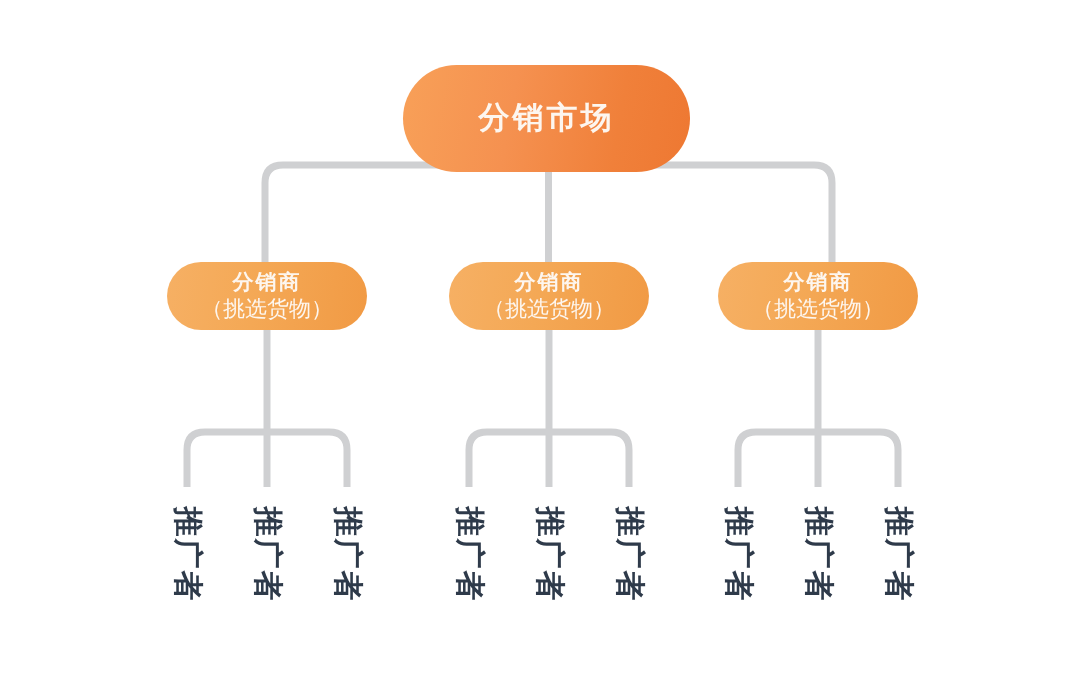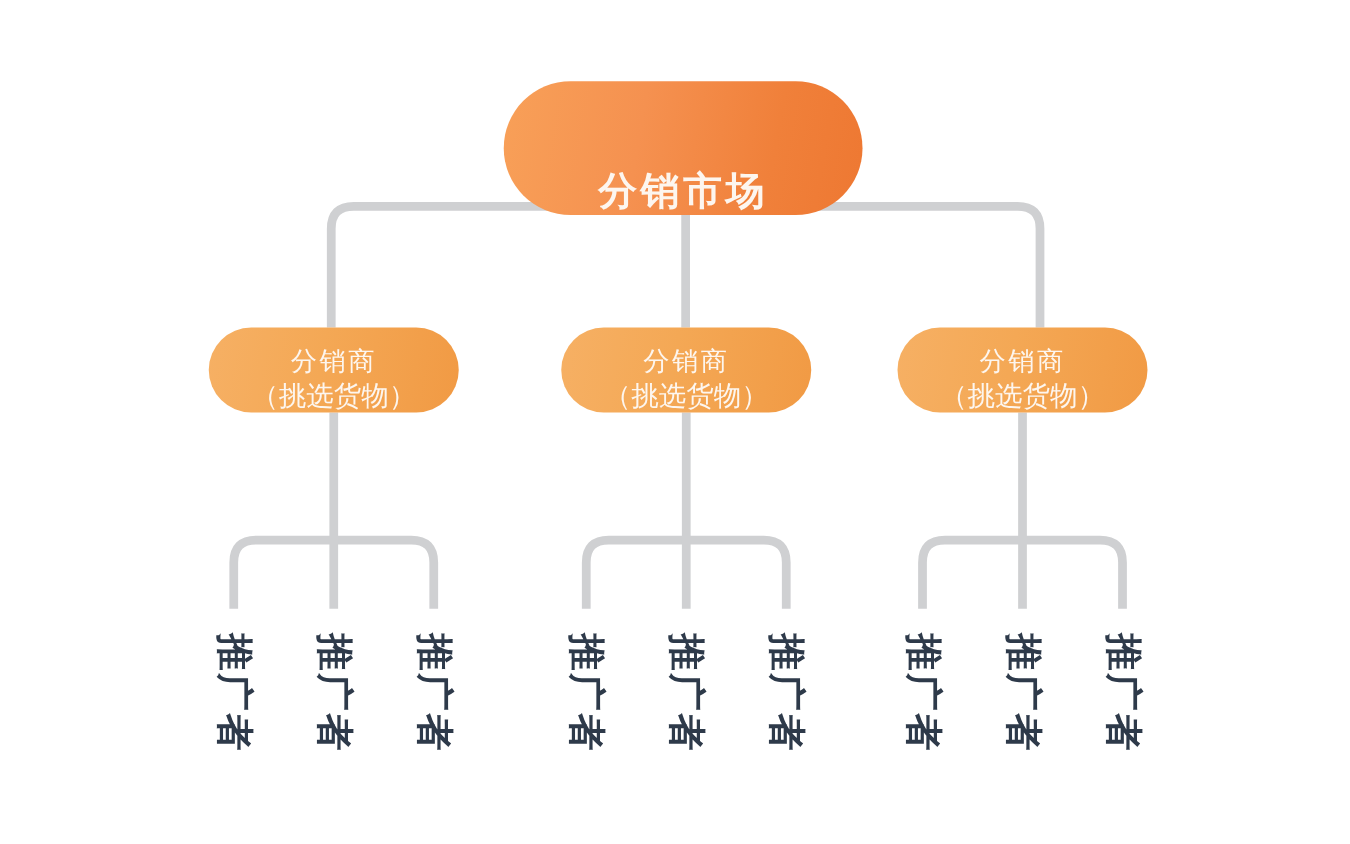--- a/index.html
+++ b/index.html
@@ -26,21 +26,21 @@
     height: 675px;
     pointer-events: none;
   }
 
   
   .node {
     position: absolute;
     display: flex;
     flex-direction: column;
     align-items: center;
-    justify-content: flex-end;
+    justify-content: center;
     box-sizing: border-box;
     color: #fdf6ef;
     text-align: center;
     line-height: 1.18;
     letter-spacing: 1px;
   }
 
   .node-root {
     left: 403px;
     top: 65px;
@@ -55,21 +55,21 @@
 
   .node-mid {
     width: 200px;
     height: 68px;
     top: 262px;
     border-radius: 34px;
     background: linear-gradient(100deg, #f6b064 0%, #f4a855 45%, #f19a44 100%);
   }
   .node-mid .line1 {
     font-size: 21px;
-    font-weight: 400;
+    font-weight: 700;
     letter-spacing: 2px;
   }
   .node-mid .line2 {
     font-size: 22px;
     font-weight: 400;
     letter-spacing: 0px;
     margin-top: 1px;
   }
 
   .mid-a { left: 167px; }

